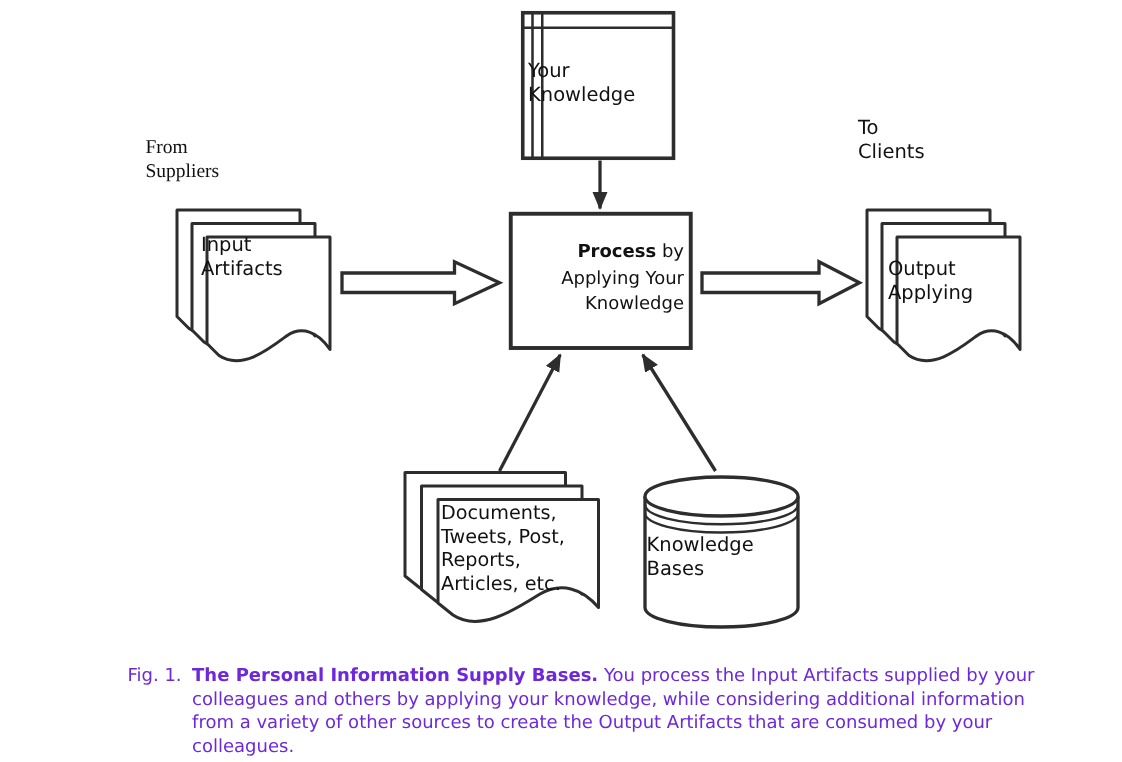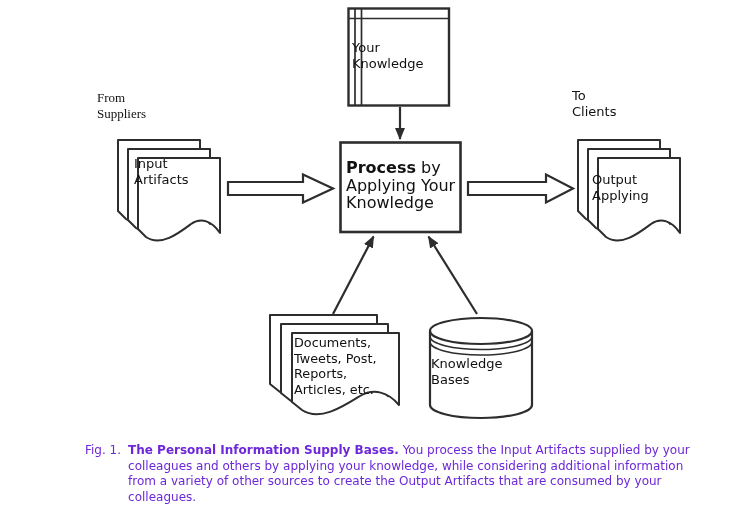--- a/index.html
+++ b/index.html
@@ -27,22 +27,22 @@
     white-space: pre-line;
     font-size: 13px;
     line-height: 16px;
     color: #111111;
   }
   .lbl-process {
     position: absolute;
     left: 346px;
     top: 159px;
     width: 110px;
-    text-align: left;
-    font-size: 16px;
+    text-align: right;
+    font-size: 12px;
     line-height: 17.5px;
     color: #111111;
   }
   .lbl-docs {
     line-height: 15.5px;
     font-size: 12.8px;
   }
   .caption {
     position: absolute;
     left: 85px;
@@ -119,21 +119,21 @@
       <path d="M430,342 A51,13 0 0 0 532,342" fill="none" stroke="#2d2d2d" stroke-width="1.6"></path>
     </g>
   </svg>
 
   <div class="lbl" style="left:97px; top:90px; width:120px;font-family:Liberation Serif, serif;">From
 Suppliers</div>
 
   <div class="lbl" style="left:352px; top:40px; width:96px;">Your
 Knowledge</div>
 
-  <div class="lbl" style="left:572px; top:88px; width:120px;">To
+  <div class="lbl" style="left:572px; top:78px; width:120px;">To
 Clients</div>
 
   <div class="lbl" style="left:134px; top:156px; width:80px;">Input
 Artifacts</div>
 
   <div class="lbl-process"><b>Process</b><span> by Applying Your Knowledge</span></div>
 
   <div class="lbl" style="left:592px; top:172px; width:80px;">Output
 Applying</div>
 

